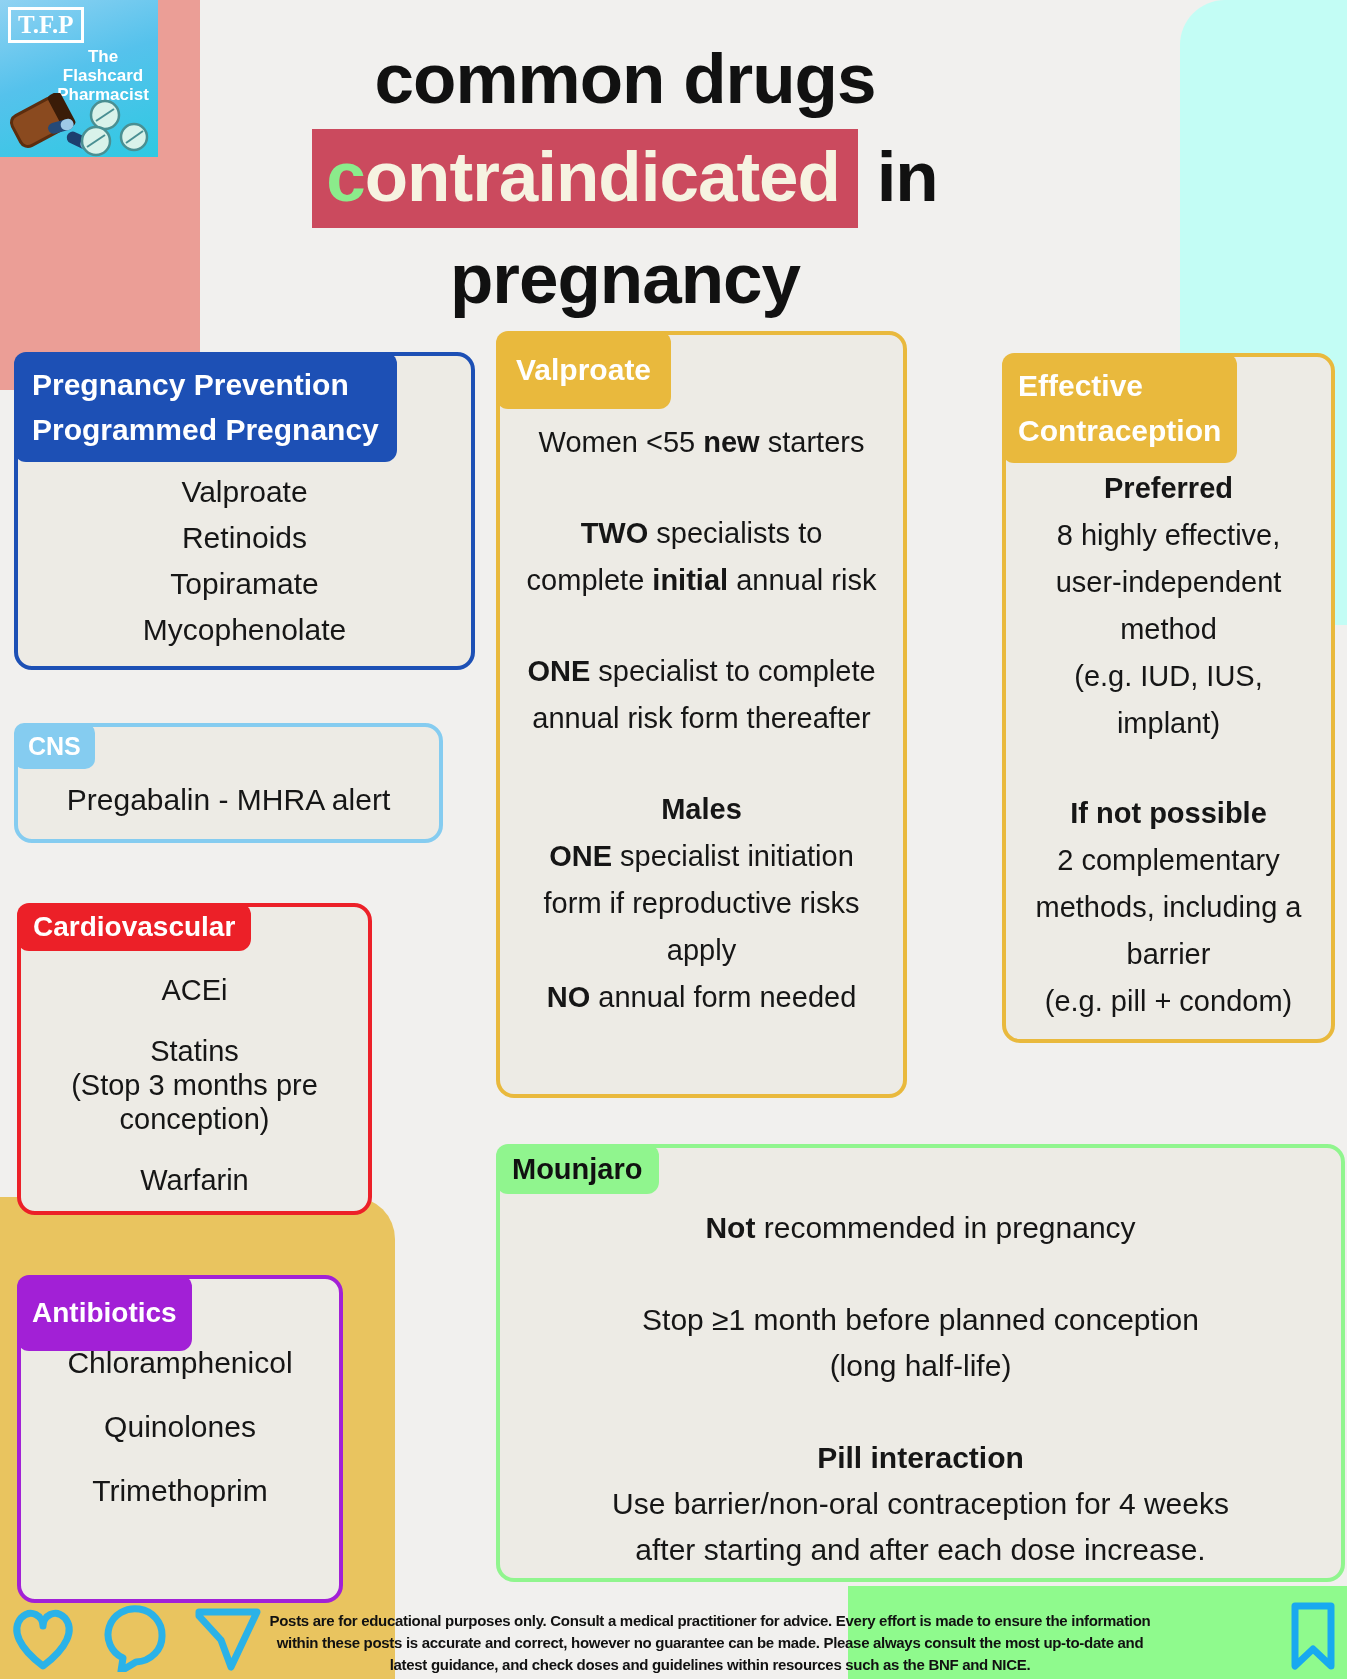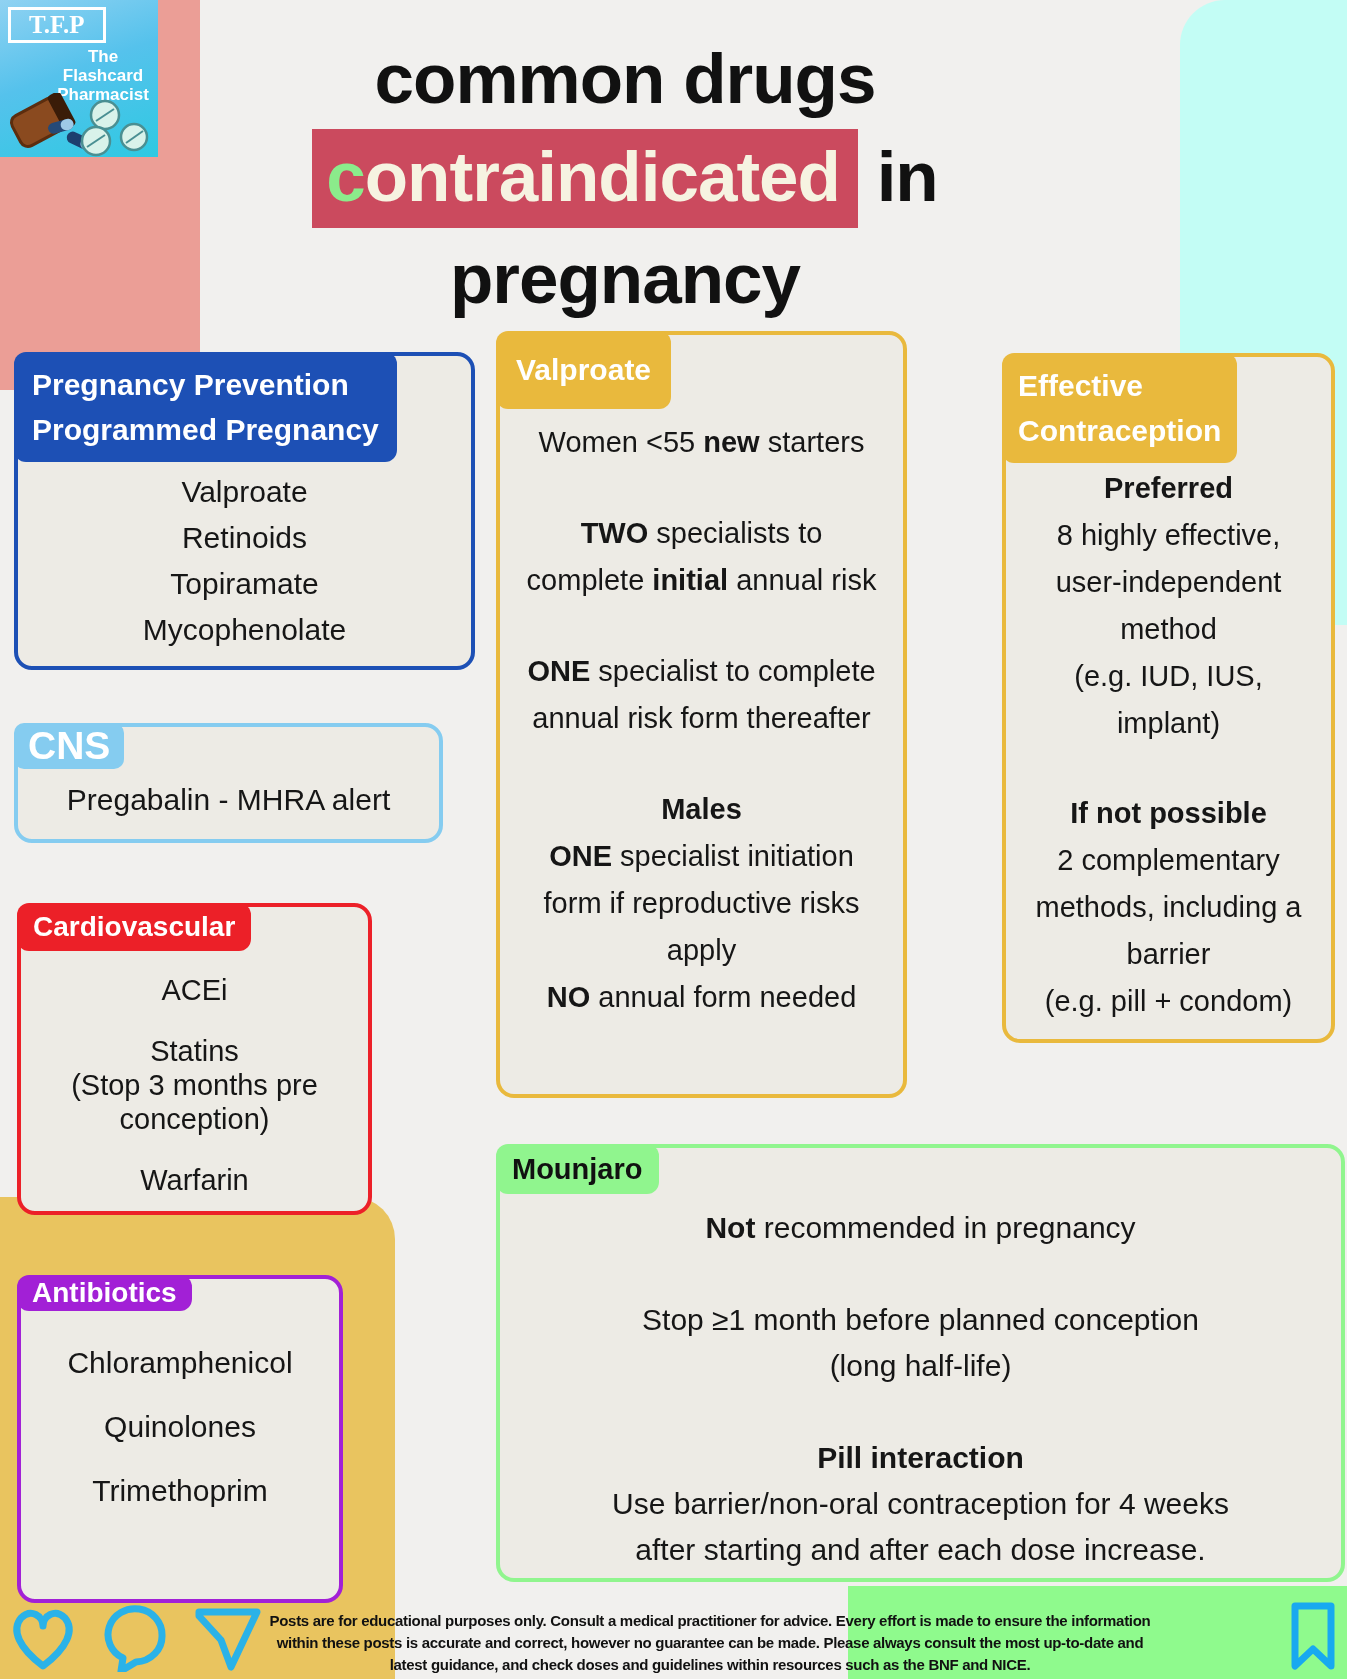--- a/index.html
+++ b/index.html
@@ -7,21 +7,21 @@
           font-family:"Liberation Sans",sans-serif;color:#141414;margin:0 auto;}
   .shape{position:absolute;}
   #shape-pink{left:0;top:0;width:200px;height:390px;background:#eb9e96;}
   #shape-cyan{left:1180px;top:0;width:167px;height:625px;background:#c3fdf5;border-top-left-radius:45px;}
   #shape-yellow{left:0;top:1197px;width:395px;height:482px;background:#e9c45f;border-top-right-radius:42px;}
   #shape-green{left:848px;top:1586px;width:499px;height:93px;background:#8ffa8d;}
 
   
   #logo{position:absolute;left:0;top:0;width:158px;height:157px;
         background:linear-gradient(160deg,#90d2f2 0%,#55c2ec 45%,#2ec9e2 100%);overflow:hidden;}
-  #logo .tfp{position:absolute;left:8px;top:7px;border:3px solid #fff;padding:1px 18px;
+  #logo .tfp{position:absolute;left:8px;top:7px;border:3px solid #fff;padding:1px 7px;
         font-family:"Liberation Serif",serif;font-weight:700;font-size:25px;color:#fff;}
   #logo .lname{position:absolute;right:0;top:47px;width:110px;text-align:center;
         font-weight:700;font-size:17px;line-height:19px;color:#fff;}
   #logo svg{position:absolute;left:0;bottom:0;}
 
   
   .title-line{position:absolute;left:175px;width:900px;text-align:center;
         font-size:71px;line-height:92px;font-weight:700;letter-spacing:-1px;color:#111;}
   #title-l1{top:33px;}
   #title-l2{top:131px;}
@@ -36,31 +36,31 @@
   .tline{white-space:nowrap;}
   .b{font-weight:700;}
   .tblock{margin:0;}
 
   #box-pp{left:14px;top:352px;width:461px;height:318px;border:4px solid #1d50b5;}
   #box-pp .tag{background:#1d50b5;font-size:30px;line-height:45px;padding:10px 18px;}
   #box-pp .content{top:113px;}
   #box-pp .tline{line-height:46px;}
 
   #box-cns{left:14px;top:723px;width:429px;height:120px;border:4px solid #85ccf0;}
-  #box-cns .tag{background:#85ccf0;font-size:39px;line-height:34px;padding:6px 14px;border-radius:10px;}
+  #box-cns .tag{background:#85ccf0;font-size:25px;line-height:34px;padding:6px 14px;border-radius:10px;}
   #box-cns .content{top:55px;line-height:36px;}
 
   #box-cardio{left:17px;top:903px;width:355px;height:312px;border:4px solid #ec2028;}
   #box-cardio .tag{background:#ec2028;font-size:28px;line-height:34px;padding:7px 16px;}
   #box-cardio .content{top:66px;font-size:29px;}
   #box-cardio .tline{line-height:34px;}
   #box-cardio .tblock{margin-bottom:27px;}
 
   #box-abx{left:17px;top:1275px;width:326px;height:328px;border:4px solid #a220d6;}
-  #box-abx .tag{background:#a220d6;font-size:28px;line-height:36px;padding:0 15px;}
+  #box-abx .tag{background:#a220d6;font-size:28px;line-height:36px;padding:20px 15px;}
   #box-abx .content{top:52px;}
   #box-abx .tline{line-height:64px;}
 
   #box-valp{left:496px;top:331px;width:411px;height:767px;border:4px solid #e9b93d;}
   #box-valp .tag{background:#e9b93d;font-size:30px;line-height:36px;padding:21px 20px;}
   #box-valp .content{top:84px;font-size:29px;}
   #box-valp .tline{line-height:47px;}
   #box-valp .tblock{margin-bottom:44px;}
 
   #box-ec{left:1002px;top:353px;width:333px;height:690px;border:4px solid #e9b93d;}

